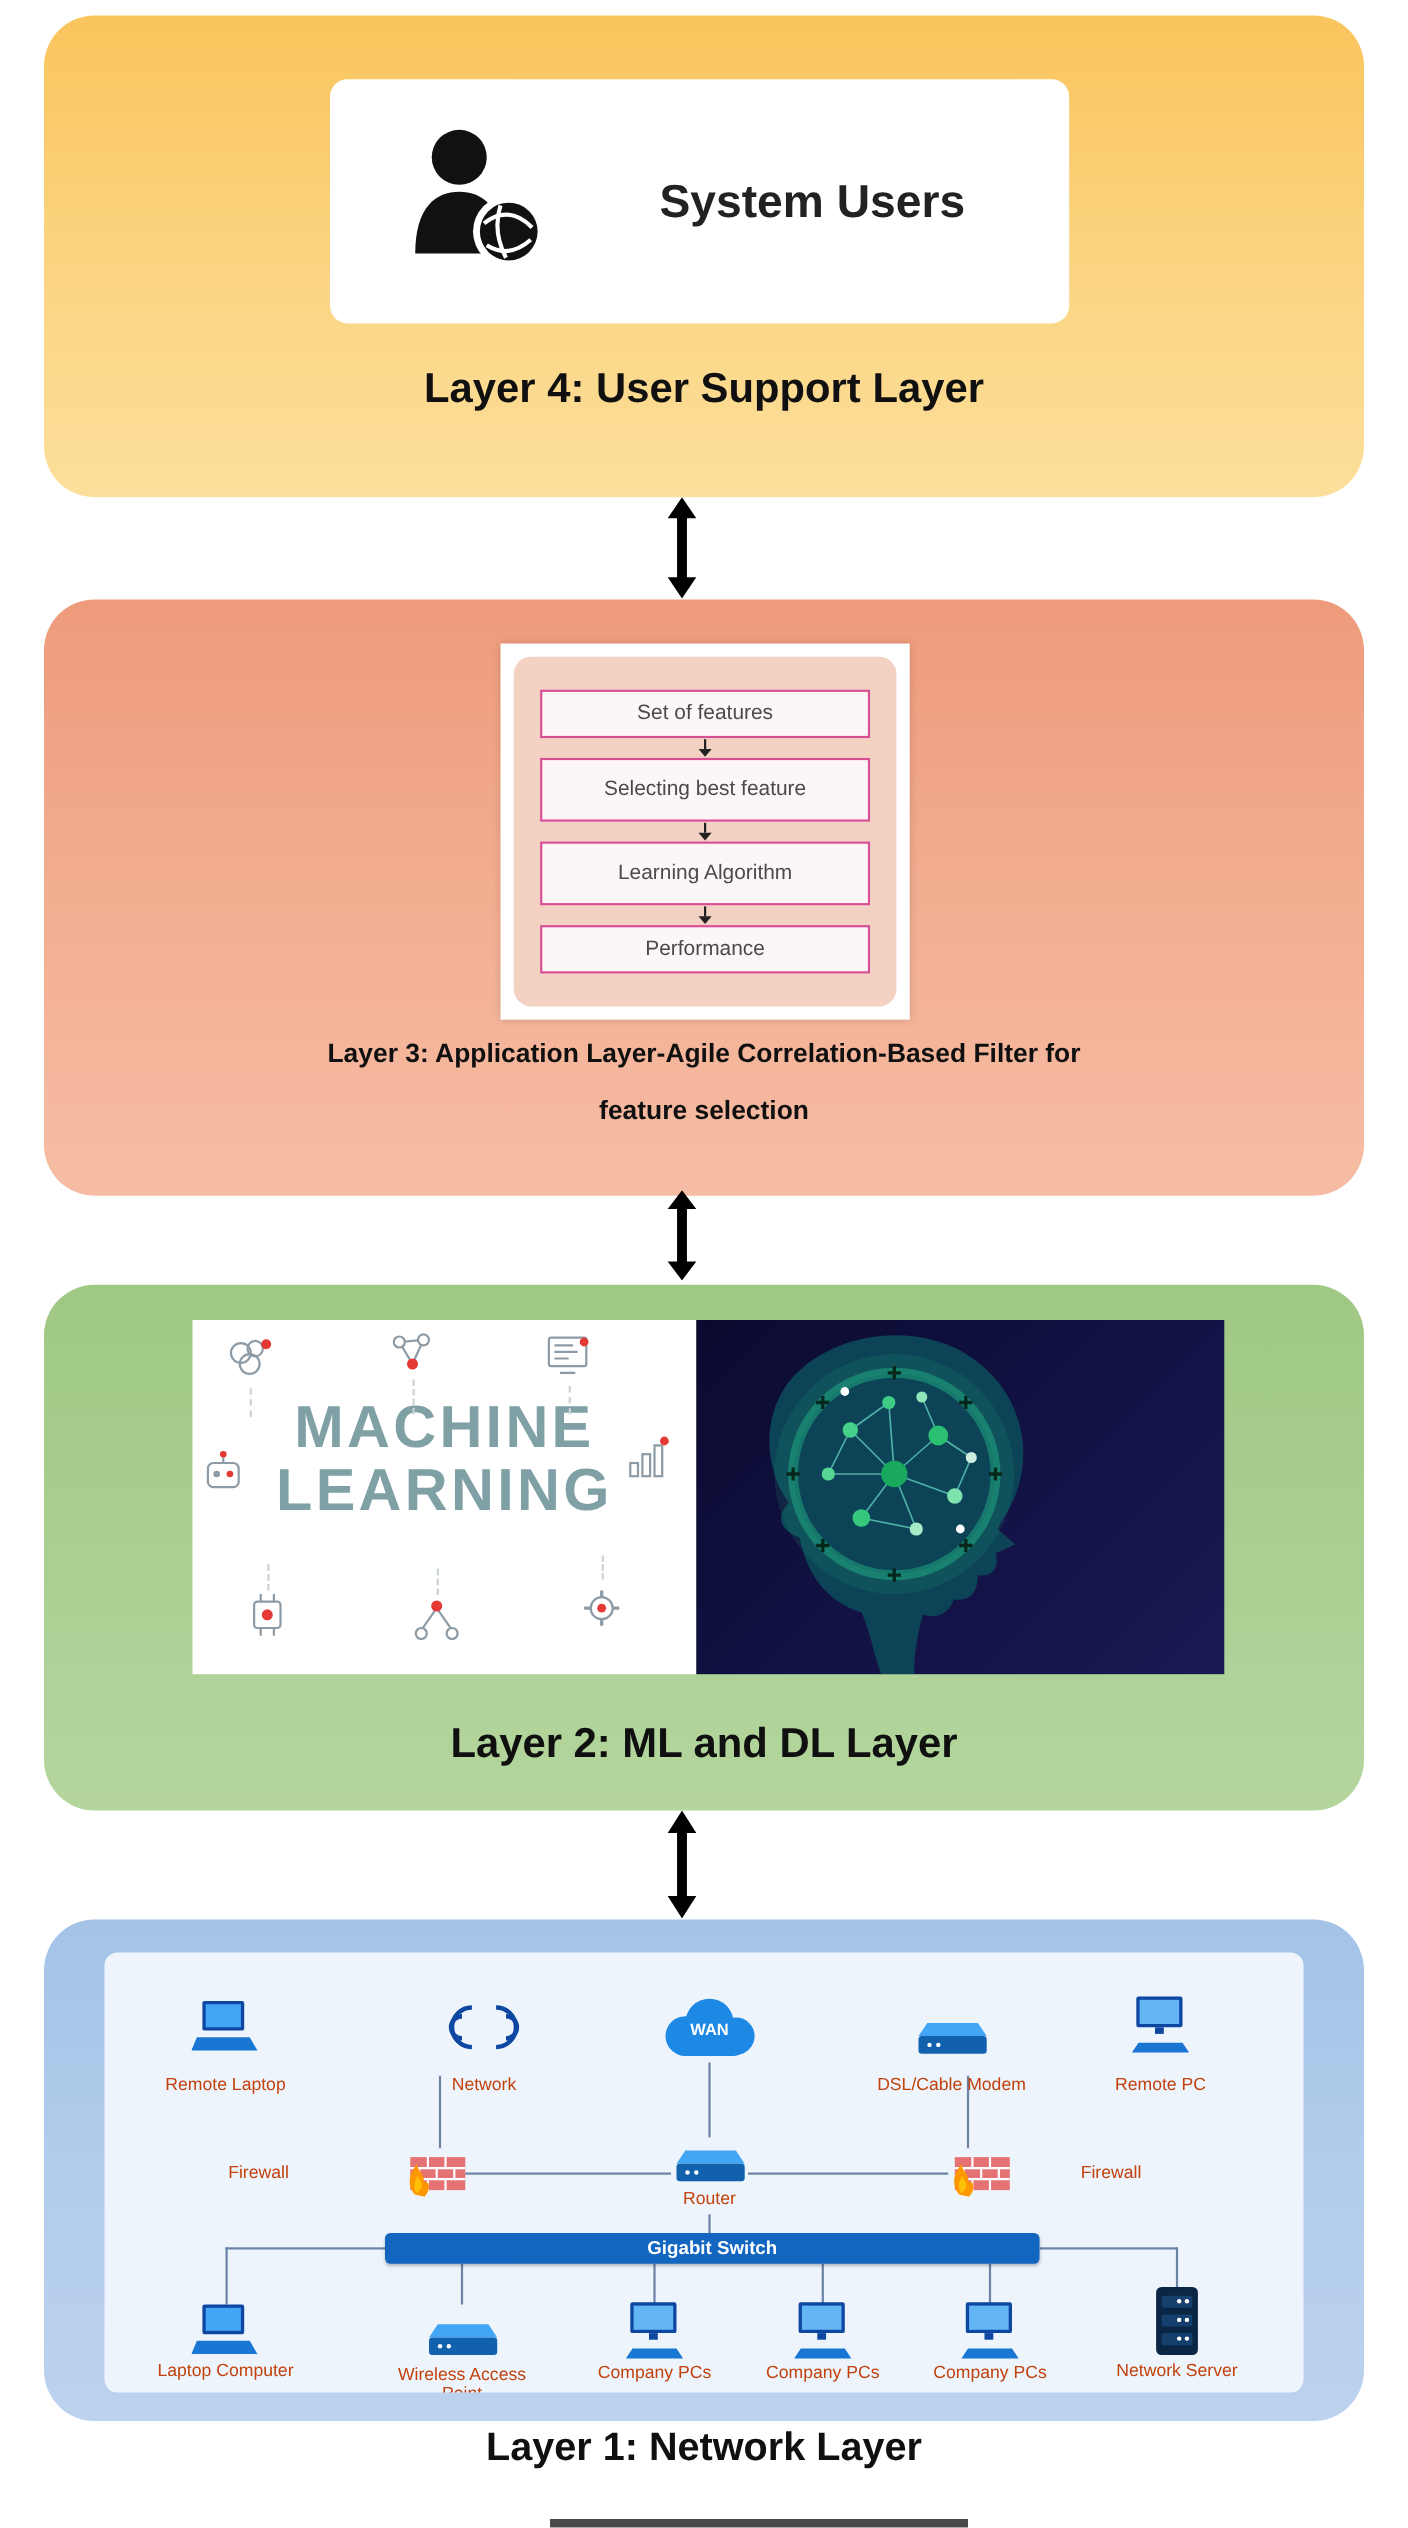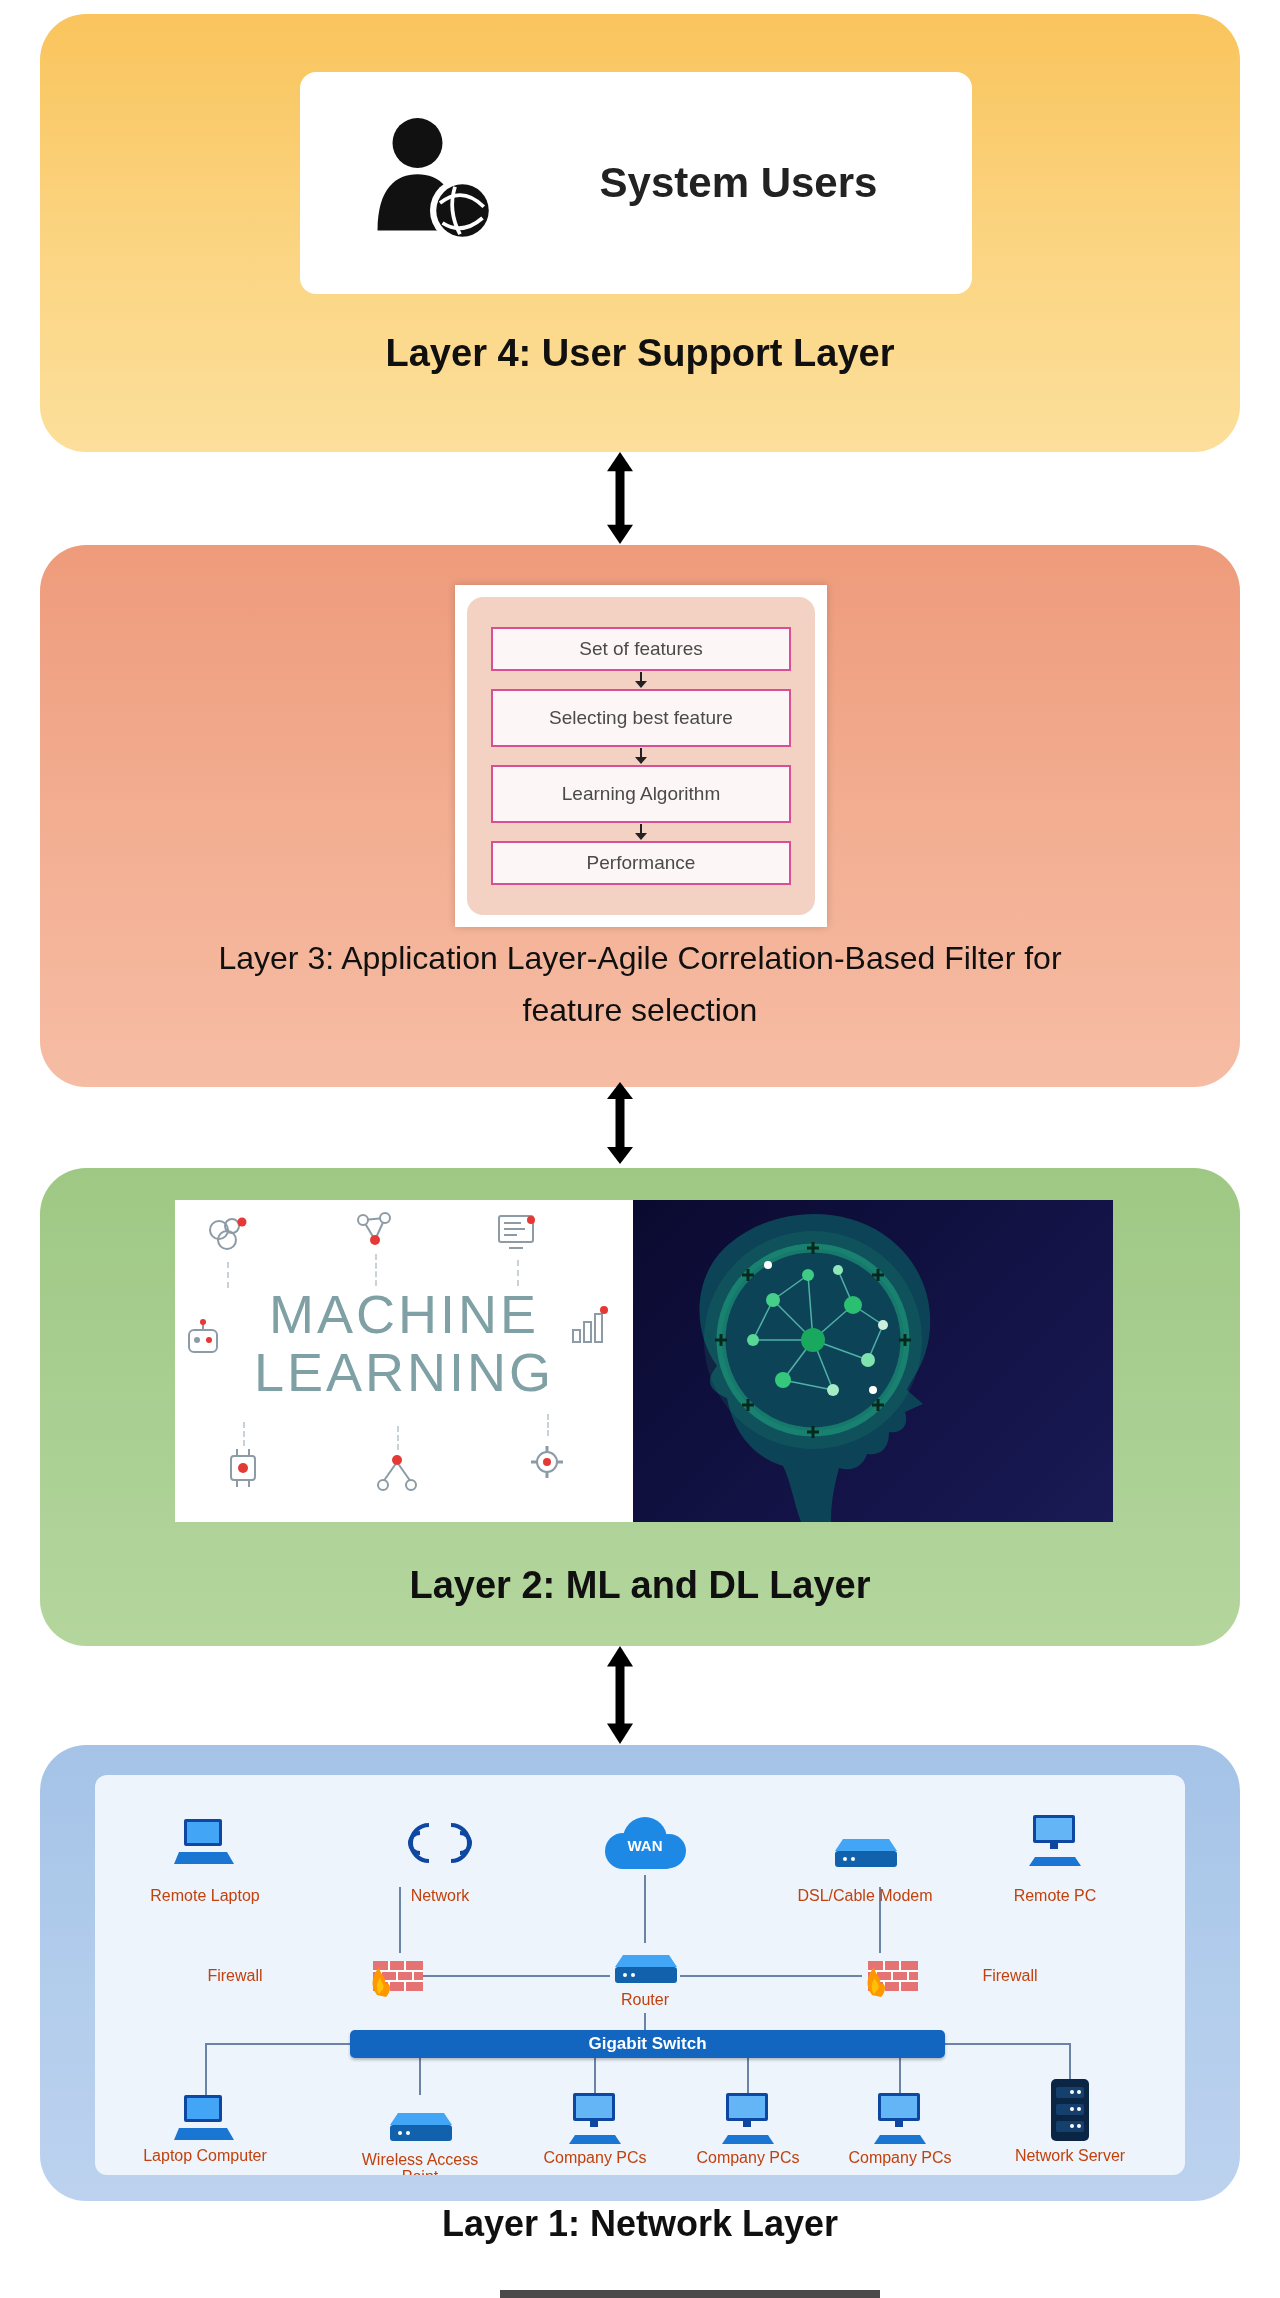--- a/index.html
+++ b/index.html
@@ -15,26 +15,26 @@
   .users-panel{position:absolute;left:260px;top:58px;width:672px;height:222px;background:#fff;display:flex;align-items:center;border-radius:16px;}
   .users-text{flex:1;text-align:center;font-size:42px;font-weight:bold;color:#222;}
   
   .arrow-wrap{position:absolute;left:598px;}
   
   .flow-outer{position:absolute;left:415px;top:40px;width:372px;height:342px;background:#fff;box-shadow:0 0 8px rgba(0,0,0,.18);}
   .flow-inner{position:absolute;left:12px;top:12px;right:12px;bottom:12px;background:#f3d2c4;border-radius:16px;display:flex;flex-direction:column;align-items:center;justify-content:center;}
   .flow-step{width:300px;min-height:44px;display:flex;align-items:center;justify-content:center;background:#fdf6f6;border:2px solid #d94f93;font-size:19px;color:#4a4a4a;text-align:center;line-height:1.12;padding:3px 10px;box-sizing:border-box;}
   .flow-arrow{width:2px;height:9px;background:#222;position:relative;margin:1px 0 8px 0;}
   .flow-arrow::after{content:"";position:absolute;left:-5px;top:9px;border:6px solid transparent;border-top:7px solid #222;border-bottom:none;}
-  .l3-label{position:absolute;left:0;width:100%;text-align:center;font-weight:normal;color:#101010;font-size:32px;line-height:50px;}
+  .l3-label{position:absolute;left:0;width:100%;text-align:center;font-weight:bold;color:#101010;font-size:24px;line-height:50px;}
   
   .ml-dl-row{position:absolute;left:135px;top:32px;width:938px;height:322px;display:flex;}
   .ml-panel{width:458px;height:322px;background:#fff;position:relative;overflow:hidden;}
   .dl-panel{width:480px;height:322px;background:linear-gradient(135deg,#0a0a30 0%,#131347 60%,#1a1a55 100%);position:relative;overflow:hidden;}
-  .ml-title{position:absolute;left:0;right:0;top:85px;text-align:center;font-size:54px;font-weight:normal;color:#7fa0a4;letter-spacing:3px;line-height:58px;}
+  .ml-title{position:absolute;left:0;right:0;top:68px;text-align:center;font-size:54px;font-weight:bold;color:#7fa0a4;letter-spacing:3px;line-height:58px;}
   .ml-icon{position:absolute;}
   .dash{position:absolute;border-left:2px dashed #c9d2d6;}
   .dl-text{position:absolute;right:26px;top:106px;width:160px;text-align:center;color:#fff;font-family:"DejaVu Serif",serif;font-weight:bold;font-size:34px;line-height:46px;}
   
   .net-panel{position:absolute;left:55px;top:30px;width:1090px;height:400px;background:#edf4fc;border-radius:12px;overflow:hidden;}
   .net-label{position:absolute;transform:translateX(-50%);font-size:16px;font-weight:normal;color:#c2410c;text-align:center;white-space:nowrap;}
   .net-label.wrap{white-space:normal;width:150px;line-height:17px;}
   .icon-c{position:absolute;transform:translateX(-50%);}
   .net-line{position:absolute;background:#6b84a6;}
   .vline{width:2px;}

